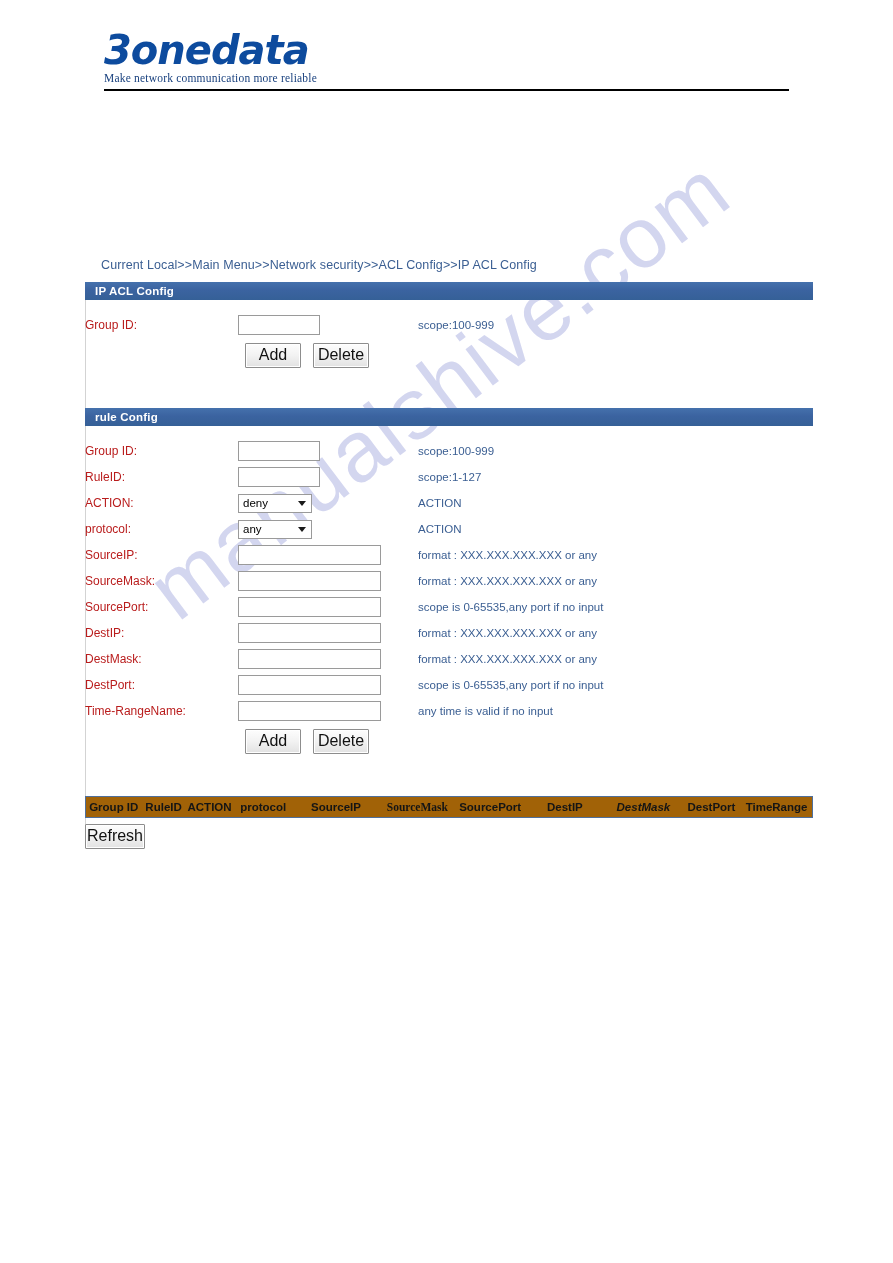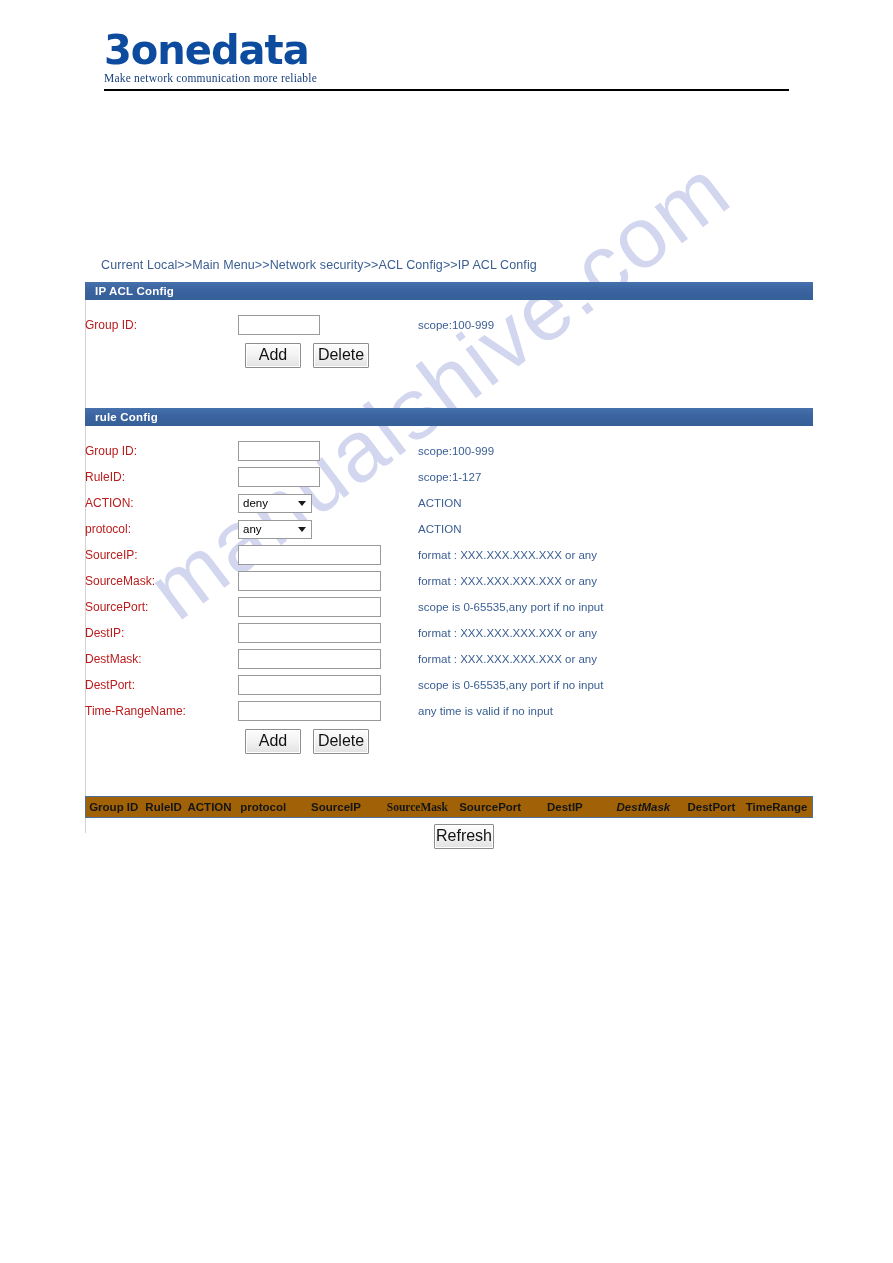--- a/index.html
+++ b/index.html
@@ -46,20 +46,21 @@
   .brand {
     position: absolute;
     left: 104px;
     top: 30px;
     z-index: 3;
   }
   .brand-name {
     font-family: "DejaVu Sans", sans-serif;
     font-size: 40px;
     font-weight: bold;
+    font-style: italic;
     color: #0d4b9e;
     letter-spacing: -1px;
     line-height: 40px;
     white-space: nowrap;
   }
   .brand-tag {
     font-family: "Liberation Serif", serif;
     font-size: 11.5px;
     color: #18407e;
     letter-spacing: .2px;
@@ -234,24 +235,22 @@
   .c-sip   { width: 90px; }
   .c-smask { width: 80px; font-family: Liberation Serif, serif; }
   .c-sport { width: 72px; }
   .c-dip   { width: 84px; }
   .c-dmask { width: 80px; font-style: italic; }
   .c-dport { width: 62px; }
   .c-trange{ width: 74px; }
 
   .refresh-row {
     display: flex;
-    justify-content: center;
     margin-top: 6px;
     width: 728px;
-    margin-left: 15px;
   }
 </style>
 </head>
 <body>
 
 <div class="page">
 
   <div class="watermark">manualshive.com</div>
 
   <div class="brand">

